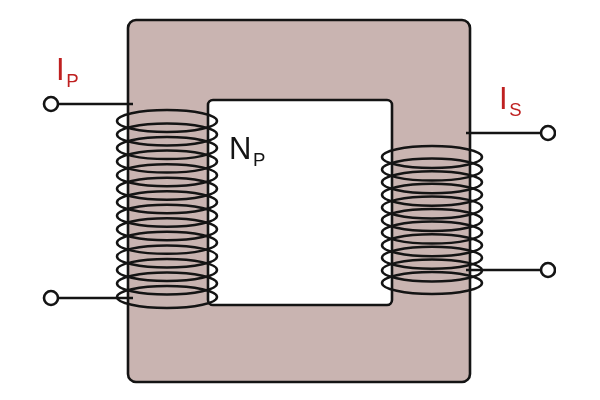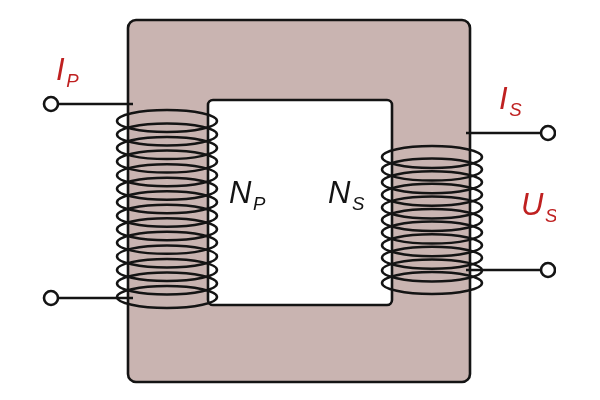--- a/index.html
+++ b/index.html
@@ -8,21 +8,20 @@
     --core-fill:#c9b4b1;
     --outline:#141414;
   }
   html,body{margin:0;padding:0;background:#ffffff;}
   .stage{
     position:relative;
     width:556px;height:400px;
     background:#ffffff;
     font-family:"Liberation Sans", sans-serif;
     overflow:hidden;
-    font-style:italic;
   }
   .stage svg{position:absolute;left:0;top:0;}
   .shape{stroke:var(--outline);stroke-width:2.6;}
   .core{fill:var(--core-fill);}
   .window{fill:#ffffff;}
   .wire{stroke:var(--outline);stroke-width:2.4;fill:none;}
   .terminal{fill:#ffffff;stroke:var(--outline);stroke-width:2.6;}
   .coil-turn{fill:none;stroke:var(--outline);stroke-width:2.5;}
   .lbl{
     position:absolute;
@@ -30,21 +29,21 @@
     line-height:1;
     letter-spacing:0.5px;
     user-select:none;
   }
   .lbl sub{
     font-size:0.6em;
     vertical-align:-0.35em;
     margin-left:1px;
   }
   .lbl.red{color:var(--label-red);}
-  .lbl.black{color:var(--label-black);margin-top:44px;}
+  .lbl.black{color:var(--label-black);}
 </style>
 </head>
 <body>
 
 <div class="stage">
 
   <svg width="600" height="400" viewBox="0 0 600 400">
 
     <rect x="128" y="20" width="342" height="362" rx="8" class="shape core"></rect>
 
@@ -93,25 +92,19 @@
 
   <div class="lbl red" style="left:56px;top:54px">
     <span>I</span><sub>P</sub>
   </div>
 
 
   <div class="lbl black" style="left:229px;top:133px">
     <span>N</span><sub>P</sub>
   </div>
 
-  <div class="lbl black" style="left:328px;top:133px">
-    <span>N</span><sub>S</sub>
-  </div>
 
   <div class="lbl red" style="left:499px;top:83px">
     <span>I</span><sub>S</sub>
   </div>
 
-  <div class="lbl red" style="left:521px;top:189px">
-    <span>U</span><sub>S</sub>
-  </div>
 
 </div>
 
 </body></html>

